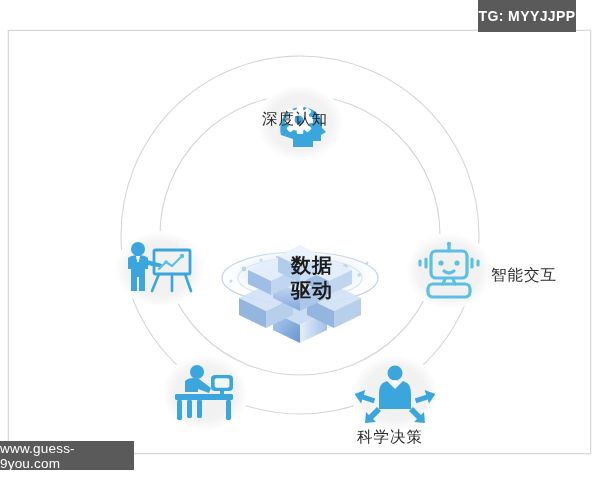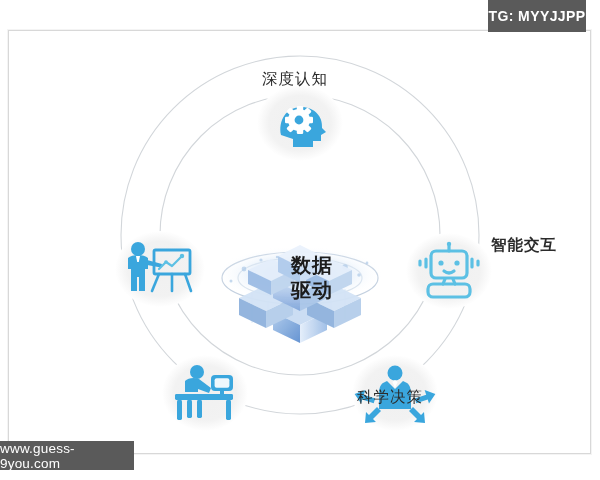--- a/index.html
+++ b/index.html
@@ -12,21 +12,21 @@
     height: 480px;
     position: relative;
     overflow: hidden;
     font-family: "Liberation Sans", "DejaVu Sans", sans-serif;
   }
 
   
   .tg-badge {
     position: absolute;
     top: 0;
-    left: 488px;
+    left: 478px;
     width: 98px;
     height: 32px;
     background: #5a5a5a;
     color: #ffffff;
     font-size: 14px;
     font-weight: bold;
     letter-spacing: 0.4px;
     display: flex;
     align-items: center;
     justify-content: center;
@@ -79,23 +79,24 @@
   }
 
   
   .node-label {
     position: absolute;
     font-size: 15.5px;
     color: #2b2b2b;
     white-space: nowrap;
     letter-spacing: 1px;
     font-family: "DejaVu Sans", "Liberation Sans", sans-serif;
+    margin-top: 40px;
   }
   .lbl-top     { left: 253px; top: 38px; }
-  .lbl-right   { left: 482px; top: 204px; font-weight: bold; }
+  .lbl-right   { left: 482px; top: 194px; }
   .lbl-bottomright { left: 348px; top: 356px; }
   .lbl-bottomleft  { left: 160px; top: 368px; }
   .lbl-left    { left: 37px;  top: 194px; }
 
   
   .center-title {
     position: absolute;
     left: 255px;
     top: 186px;
     width: 96px;

